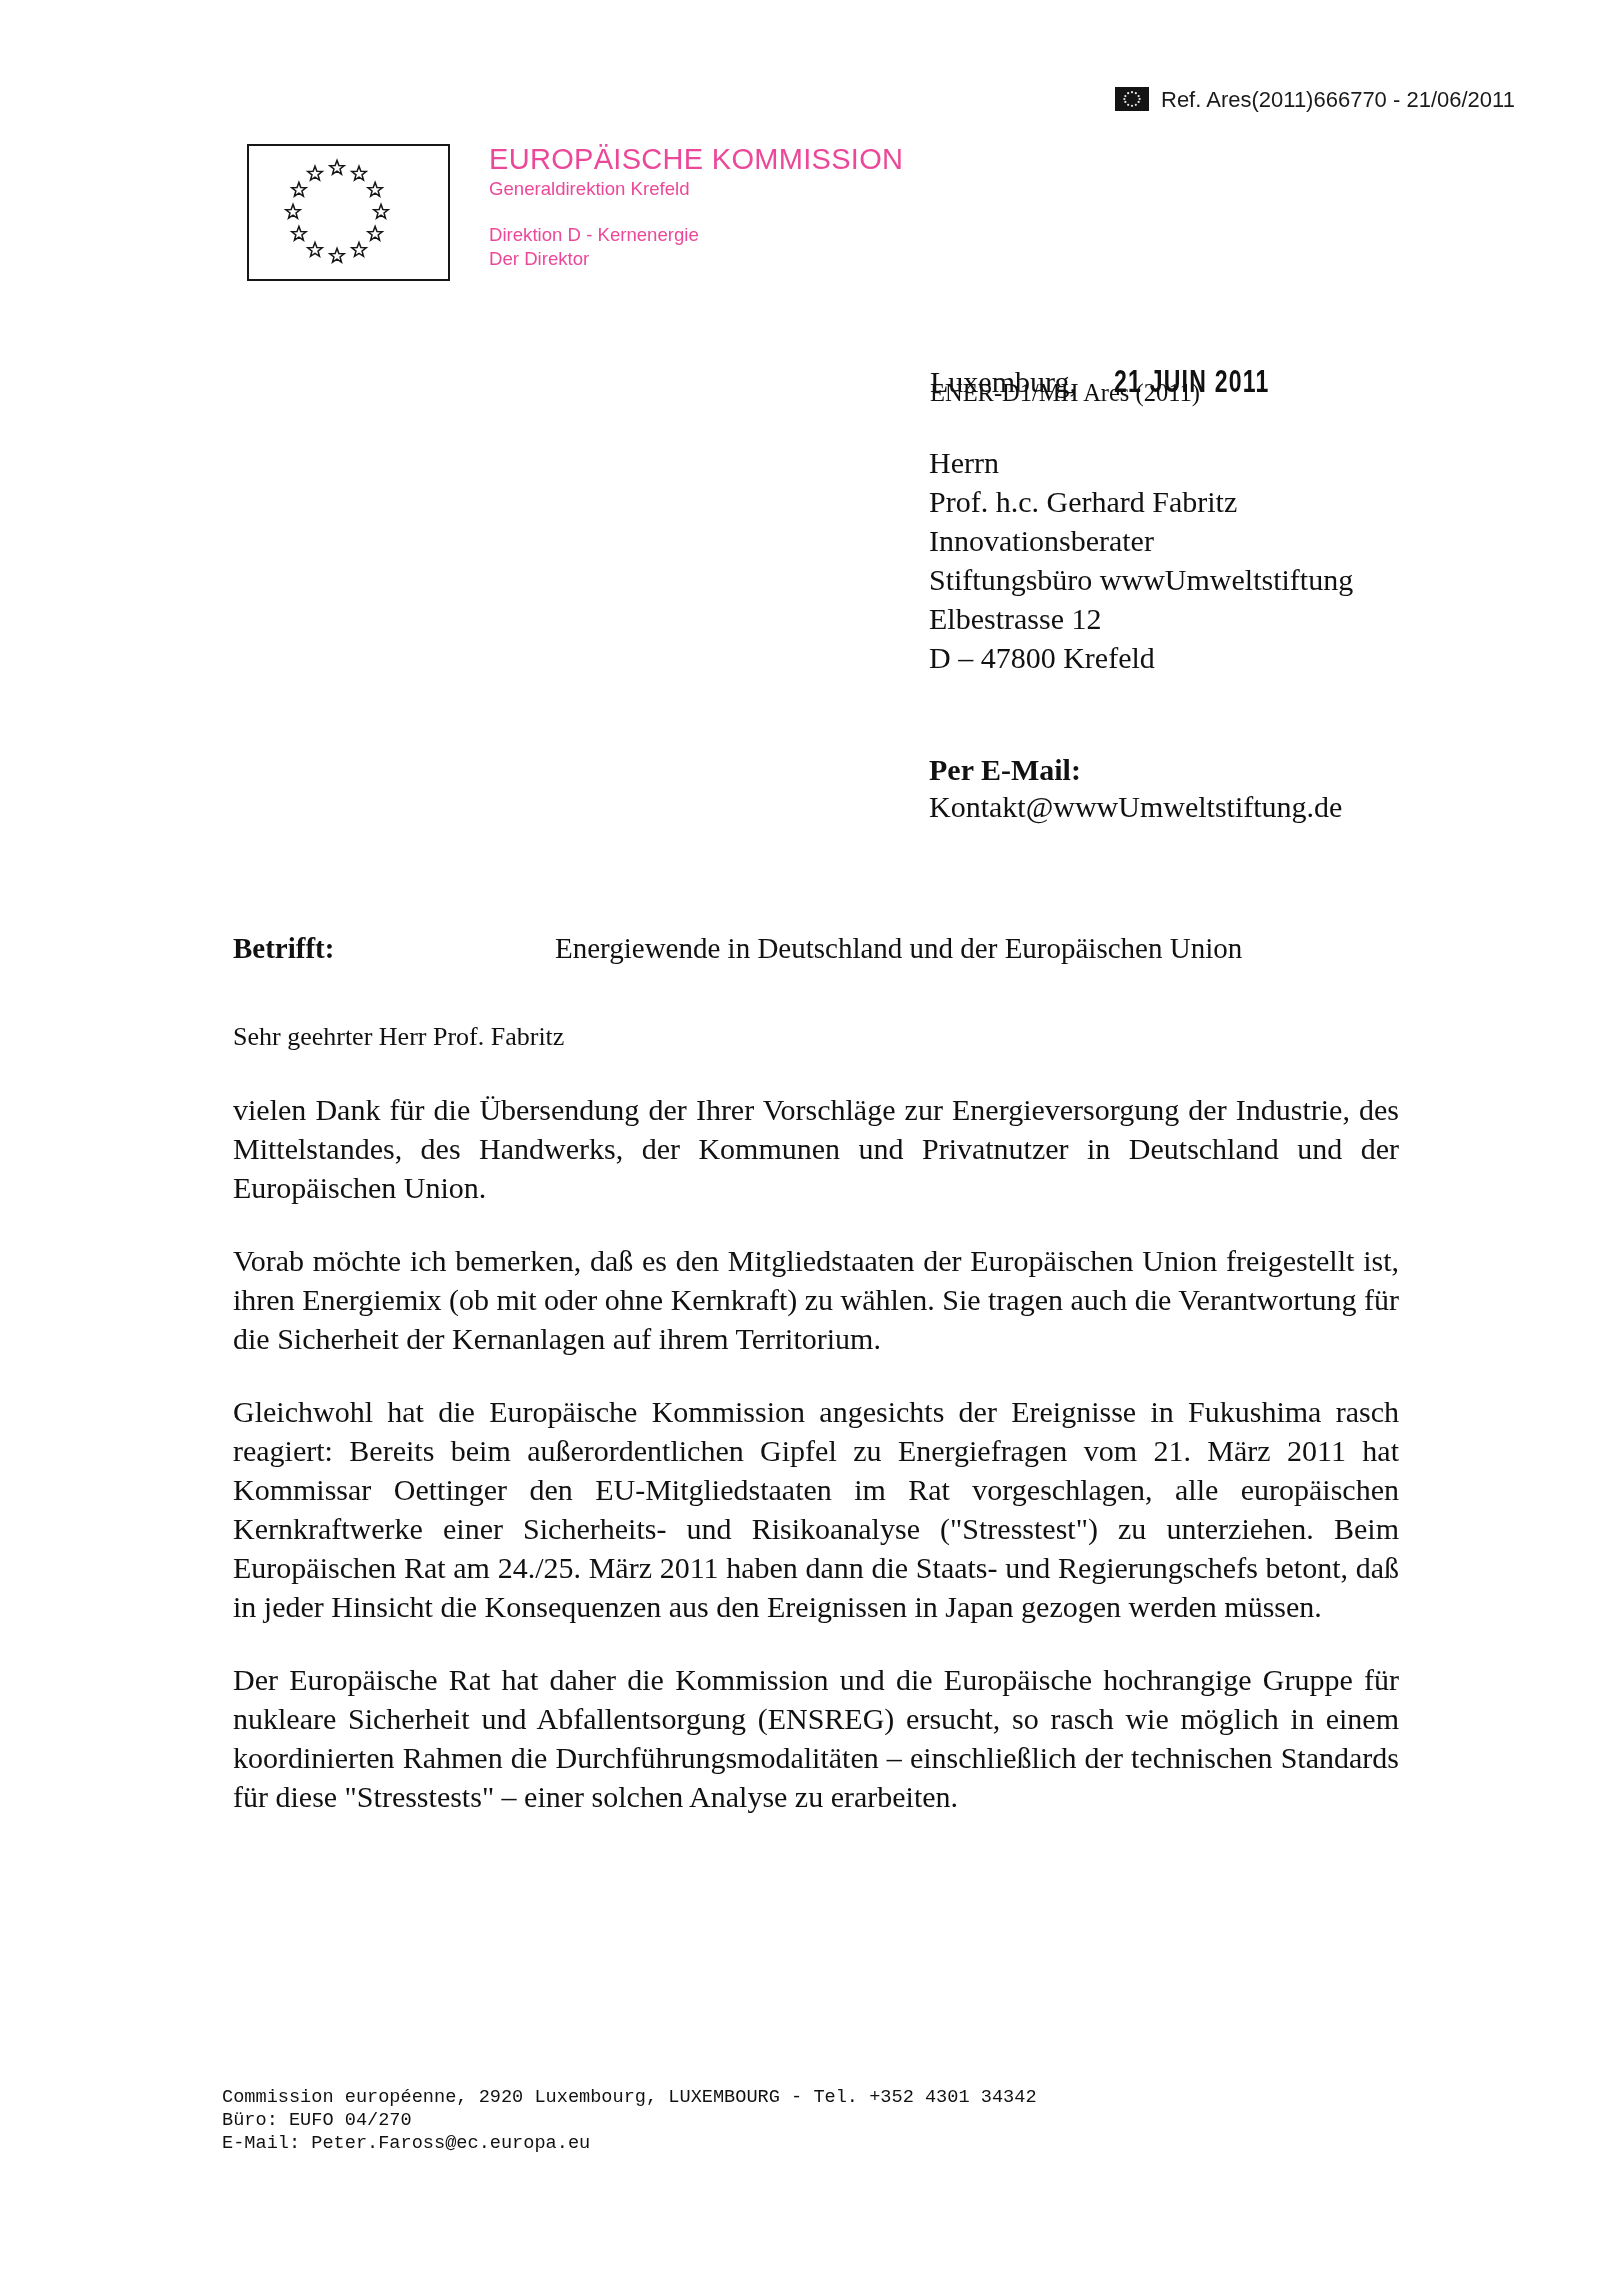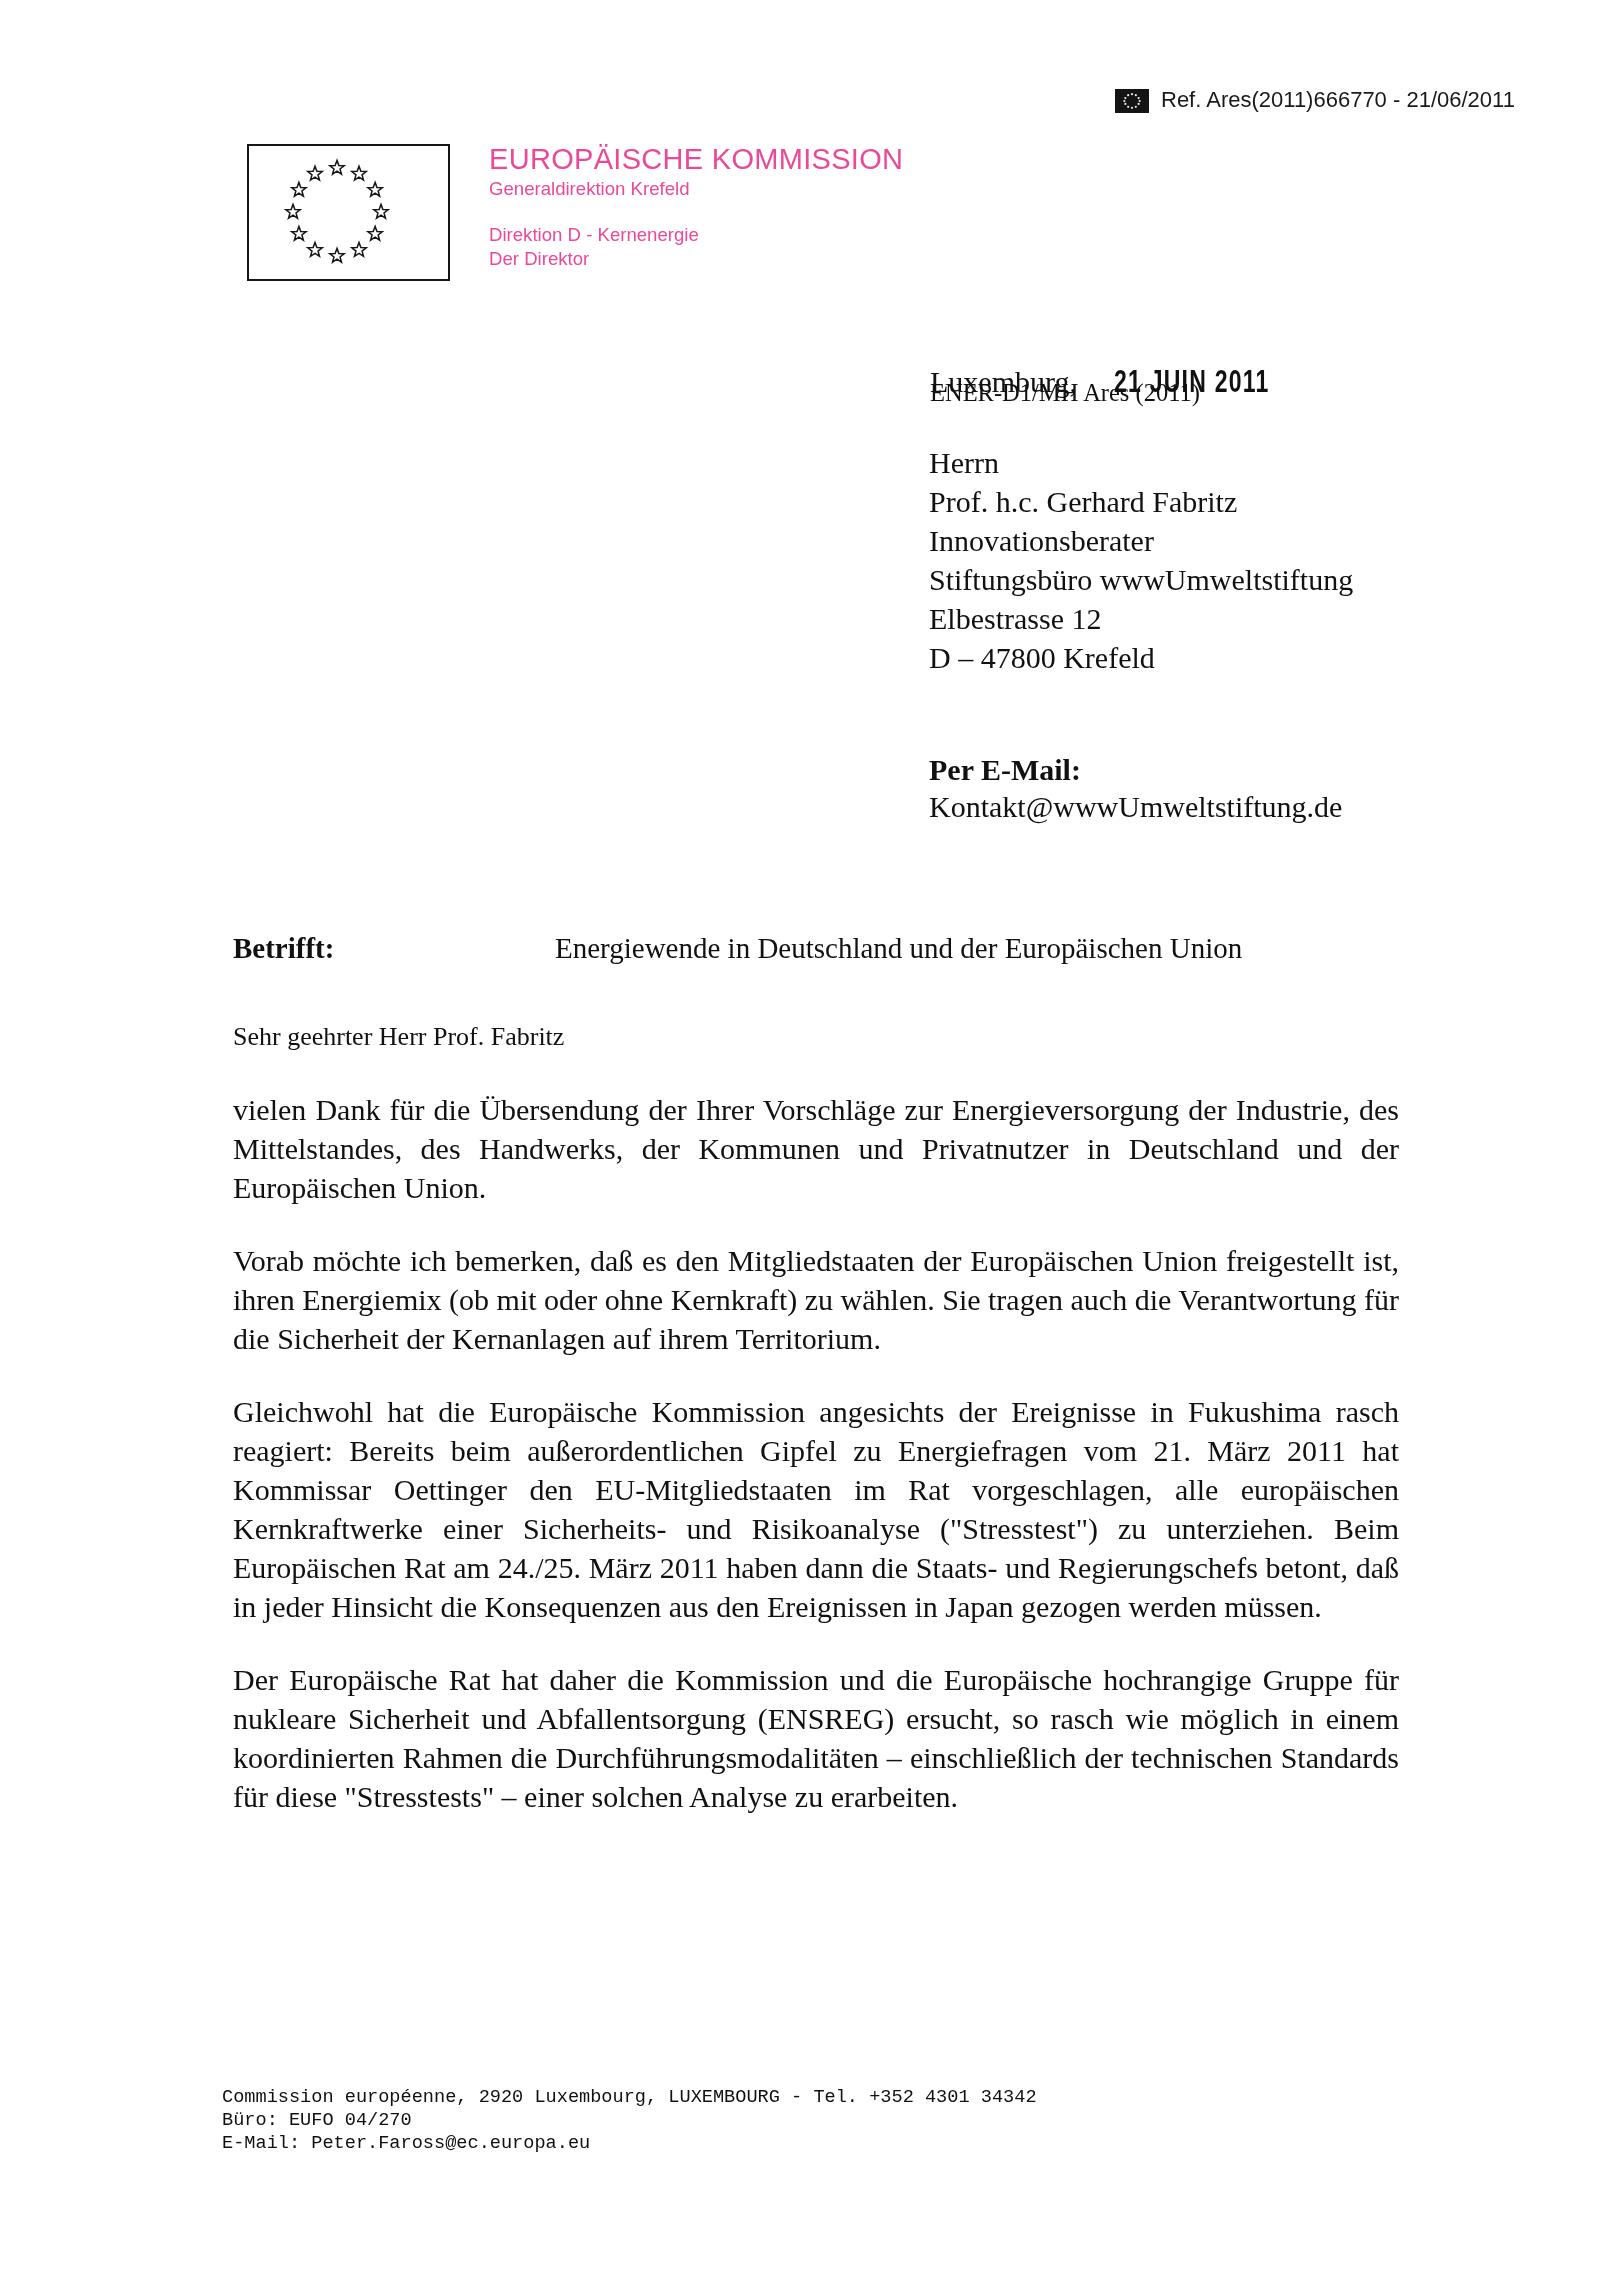--- a/index.html
+++ b/index.html
@@ -4,21 +4,21 @@
 <style>
   html, body { margin: 0; padding: 0; background: #ffffff; }
   body {
     width: 1624px; height: 2295px; position: relative; overflow: hidden;
     color: #111111;
     font-family: "Liberation Serif", "DejaVu Serif", serif;
   }
   .abs { position: absolute; }
 
   
-  #ref-stamp { left: 1115px; top: 87px; display: flex; align-items: flex-end; gap: 12px;
+  #ref-stamp { left: 1115px; top: 87px; display: flex; align-items: flex-start; gap: 12px;
     font-family: "Liberation Sans", "DejaVu Sans", sans-serif; font-size: 22px; color: #1a1a1a; }
   #ref-flag { width: 34px; height: 24px; background: #141414; position: relative; }
   #ref-flag svg { position: absolute; left: 0; top: 0; }
 
   
   #logo-box { left: 247px; top: 144px; width: 203px; height: 137px; border: 2.5px solid #161616; box-sizing: border-box; }
   #logo-box svg { position: absolute; left: 0; top: 0; }
   #org-block { left: 489px; top: 142px; font-family: "Liberation Sans", "DejaVu Sans", sans-serif; color: #ec4899; }
   #org-name { font-size: 29px; letter-spacing: 0.3px; line-height: 34px; }
   #org-dg { font-size: 18.6px; line-height: 25px; }

